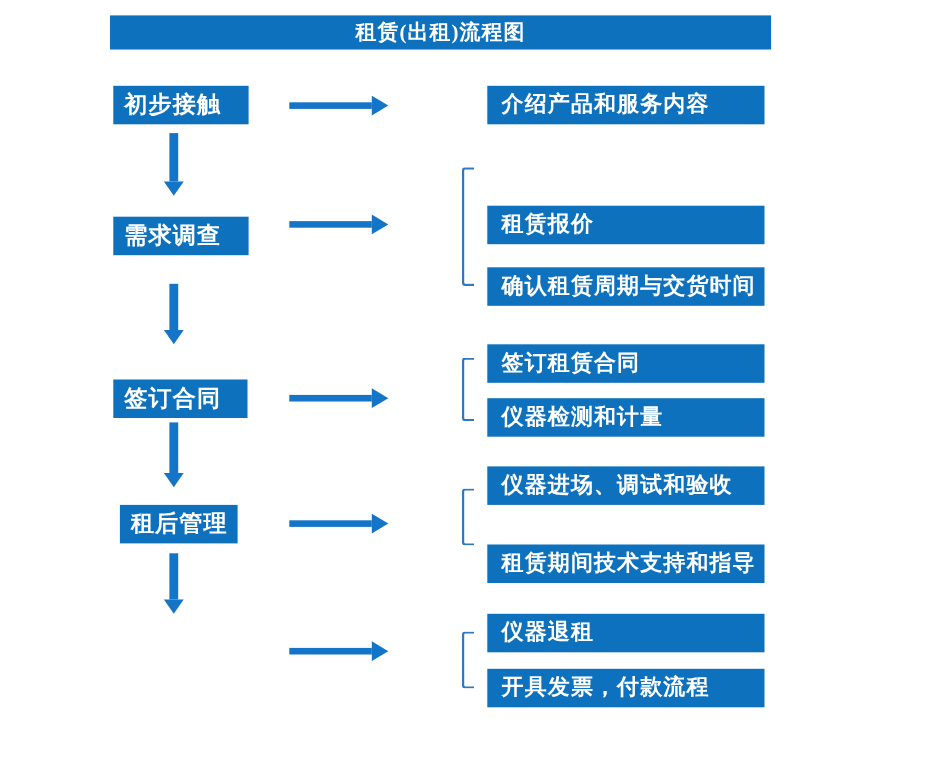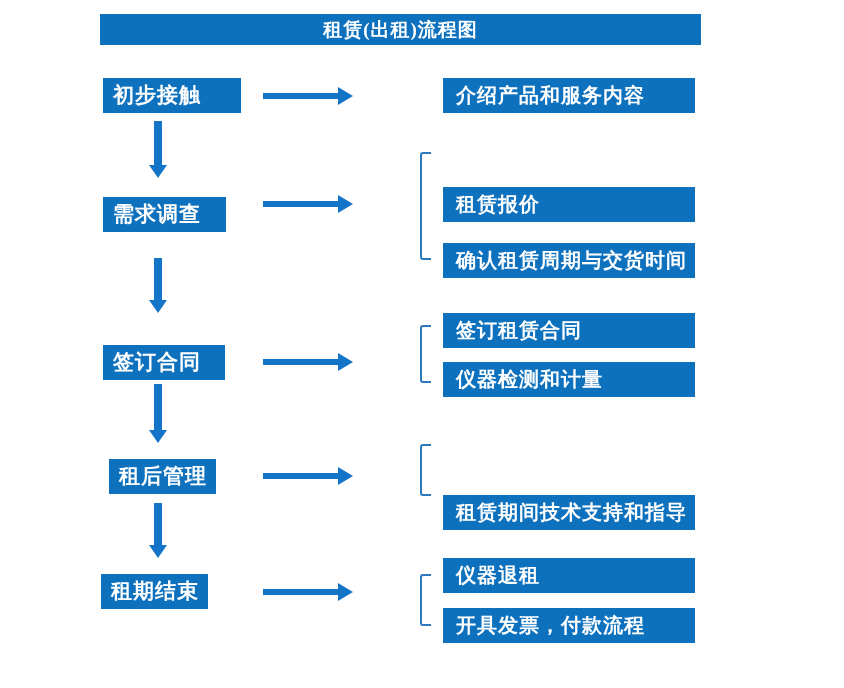--- a/index.html
+++ b/index.html
@@ -97,25 +97,24 @@
     background: transparent;
   }
 </style>
 </head>
 <body>
 
 <div class="canvas">
 
   <div class="title-bar">租赁(出租)流程图</div>
 
-  <div class="step-box" style="left:103px; top:78px;  width:138px;">初步接触</div>
+  <div class="step-box" style="left:103px; top:78px;  width:123px;">初步接触</div>
   <div class="step-box" style="left:103px; top:197px; width:123px;">需求调查</div>
   <div class="step-box" style="left:103px; top:345px; width:122px;">签订合同</div>
   <div class="step-box" style="left:109px; top:459px; width:107px;">租后管理</div>
-  <div class="step-box" style="left:101px; top:574px; width:107px;">租期结束</div>
 
   <div class="varrow" style="left:154px; top:121px; height:44px;"></div>
   <div class="varrow" style="left:154px; top:258px; height:42px;"></div>
   <div class="varrow" style="left:154px; top:384px; height:46px;"></div>
   <div class="varrow" style="left:154px; top:503px; height:42px;"></div>
 
   <div class="harrow" style="left:263px; top:93px;  width:75px;"></div>
   <div class="harrow" style="left:263px; top:201px; width:75px;"></div>
   <div class="harrow" style="left:263px; top:359px; width:75px;"></div>
   <div class="harrow" style="left:263px; top:473px; width:75px;"></div>
@@ -127,18 +126,19 @@
   <div class="bracket" style="top:574px; height:52px;"></div>
 
   <div class="detail-box" style="top:78px;">介绍产品和服务内容</div>
 
   <div class="detail-box" style="top:187px;">租赁报价</div>
   <div class="detail-box" style="top:243px;">确认租赁周期与交货时间</div>
 
   <div class="detail-box" style="top:313px;">签订租赁合同</div>
   <div class="detail-box" style="top:362px;">仪器检测和计量</div>
 
+  <div class="detail-box" style="top:424px;">仪器进场、调试和验收</div>
   <div class="detail-box" style="top:495px;">租赁期间技术支持和指导</div>
 
   <div class="detail-box" style="top:558px;">仪器退租</div>
   <div class="detail-box" style="top:608px;">开具发票，付款流程</div>
 
 </div>
 
 </body></html>

